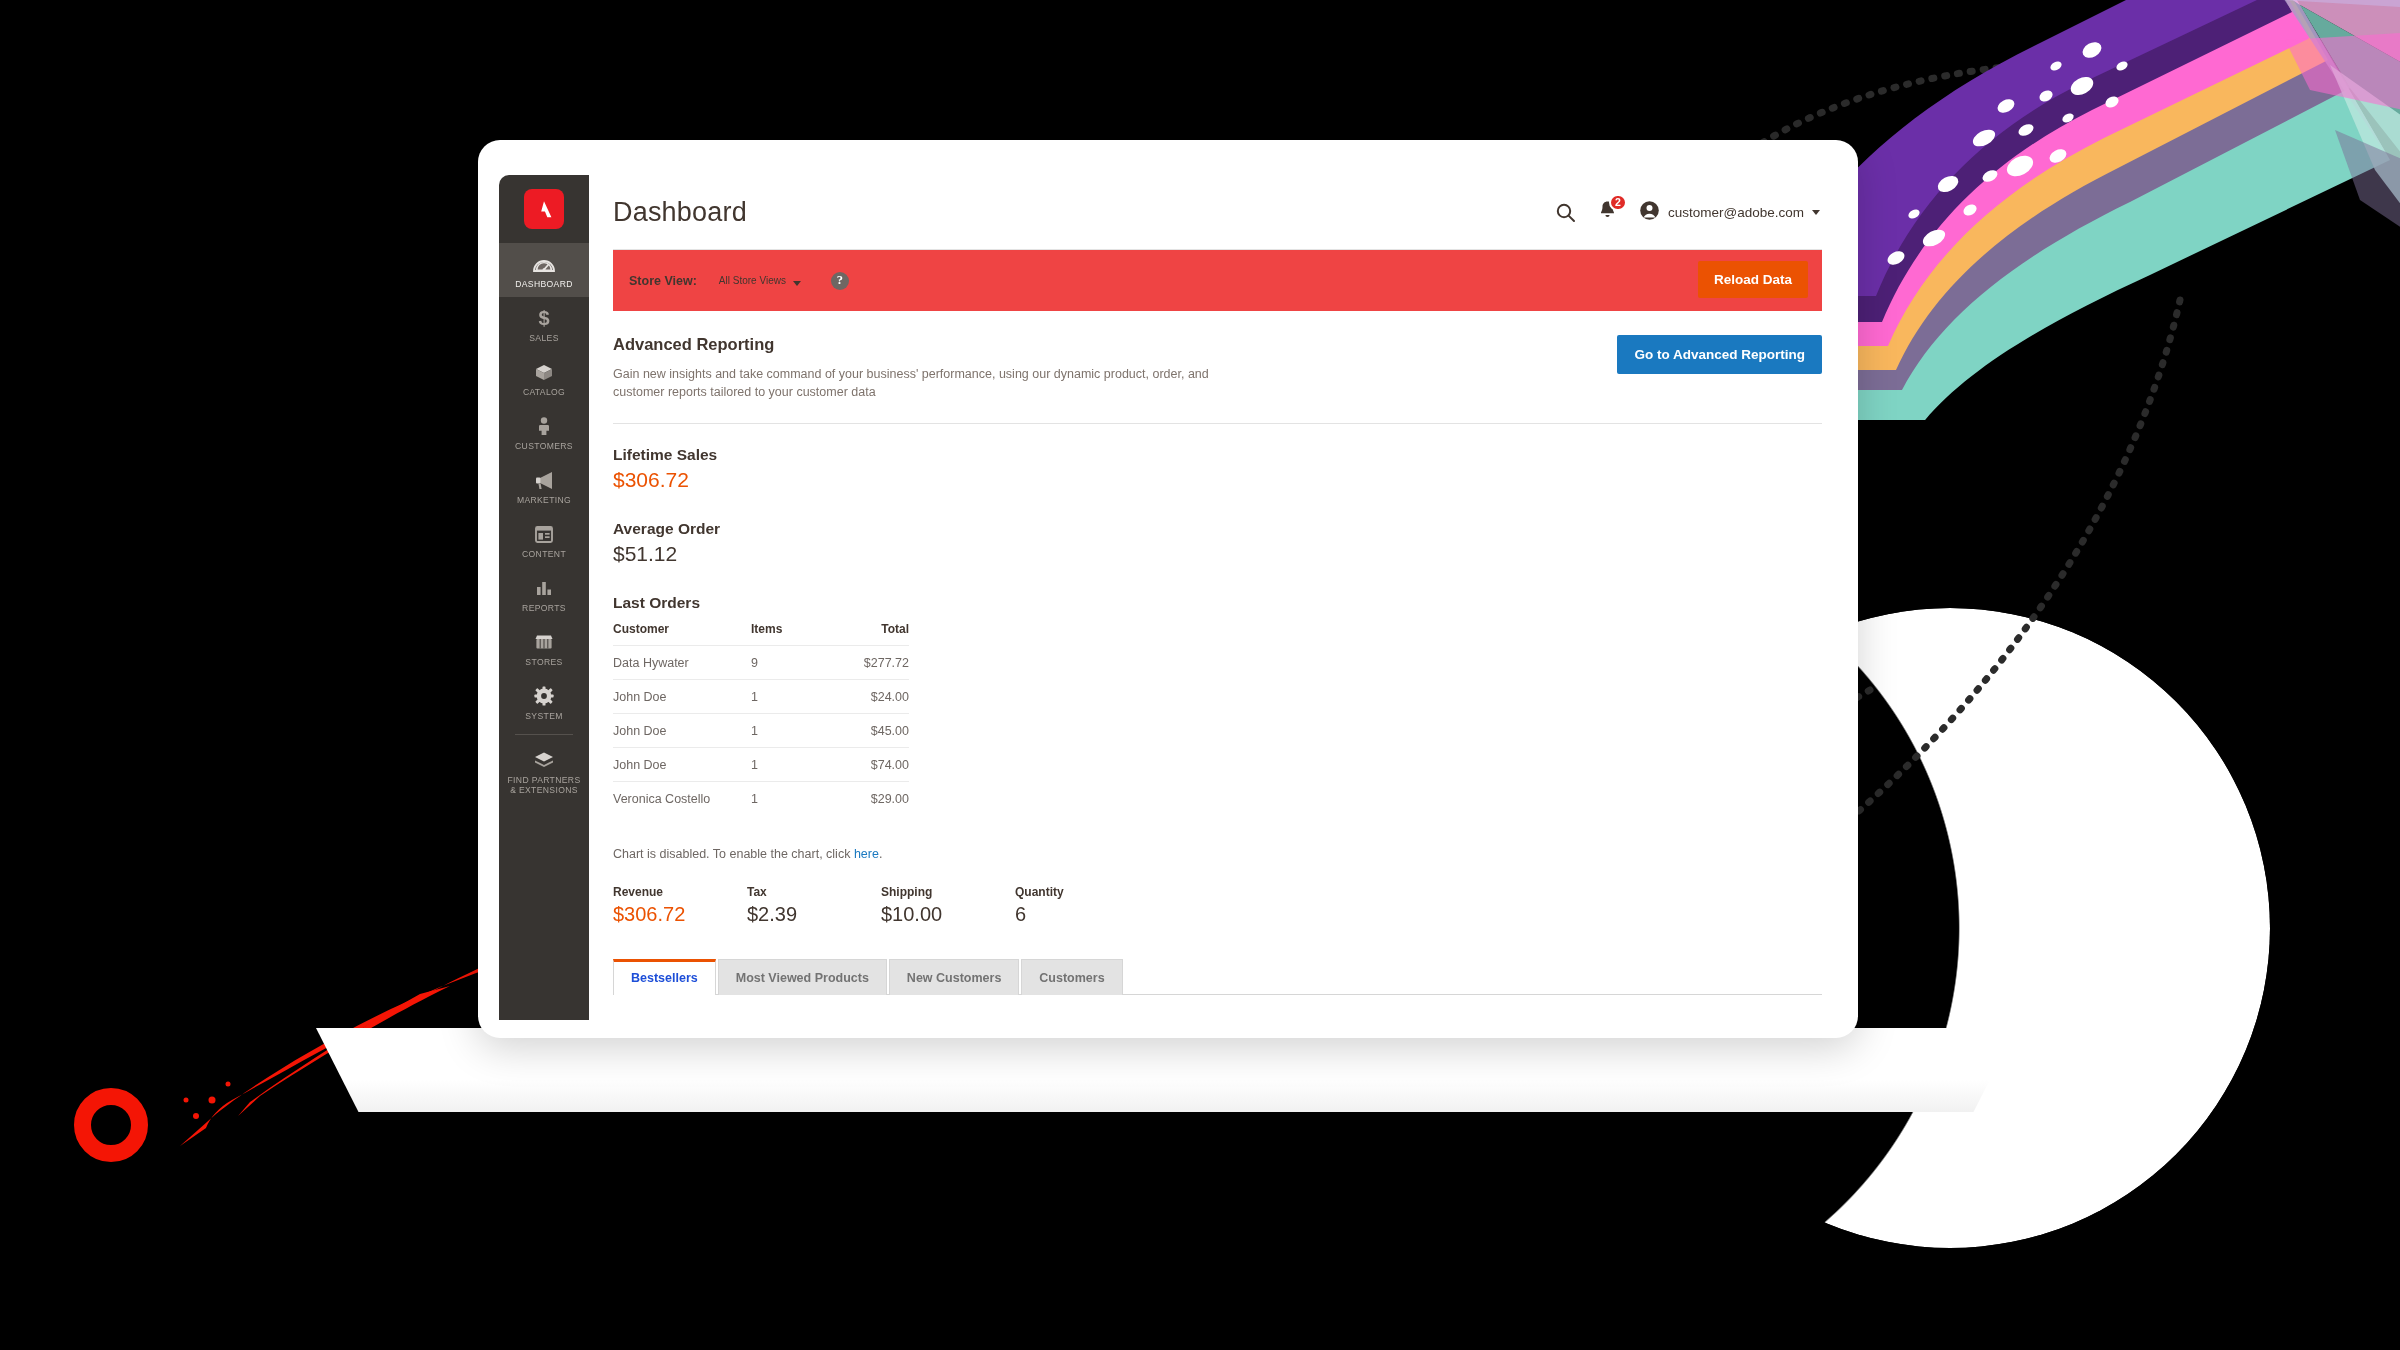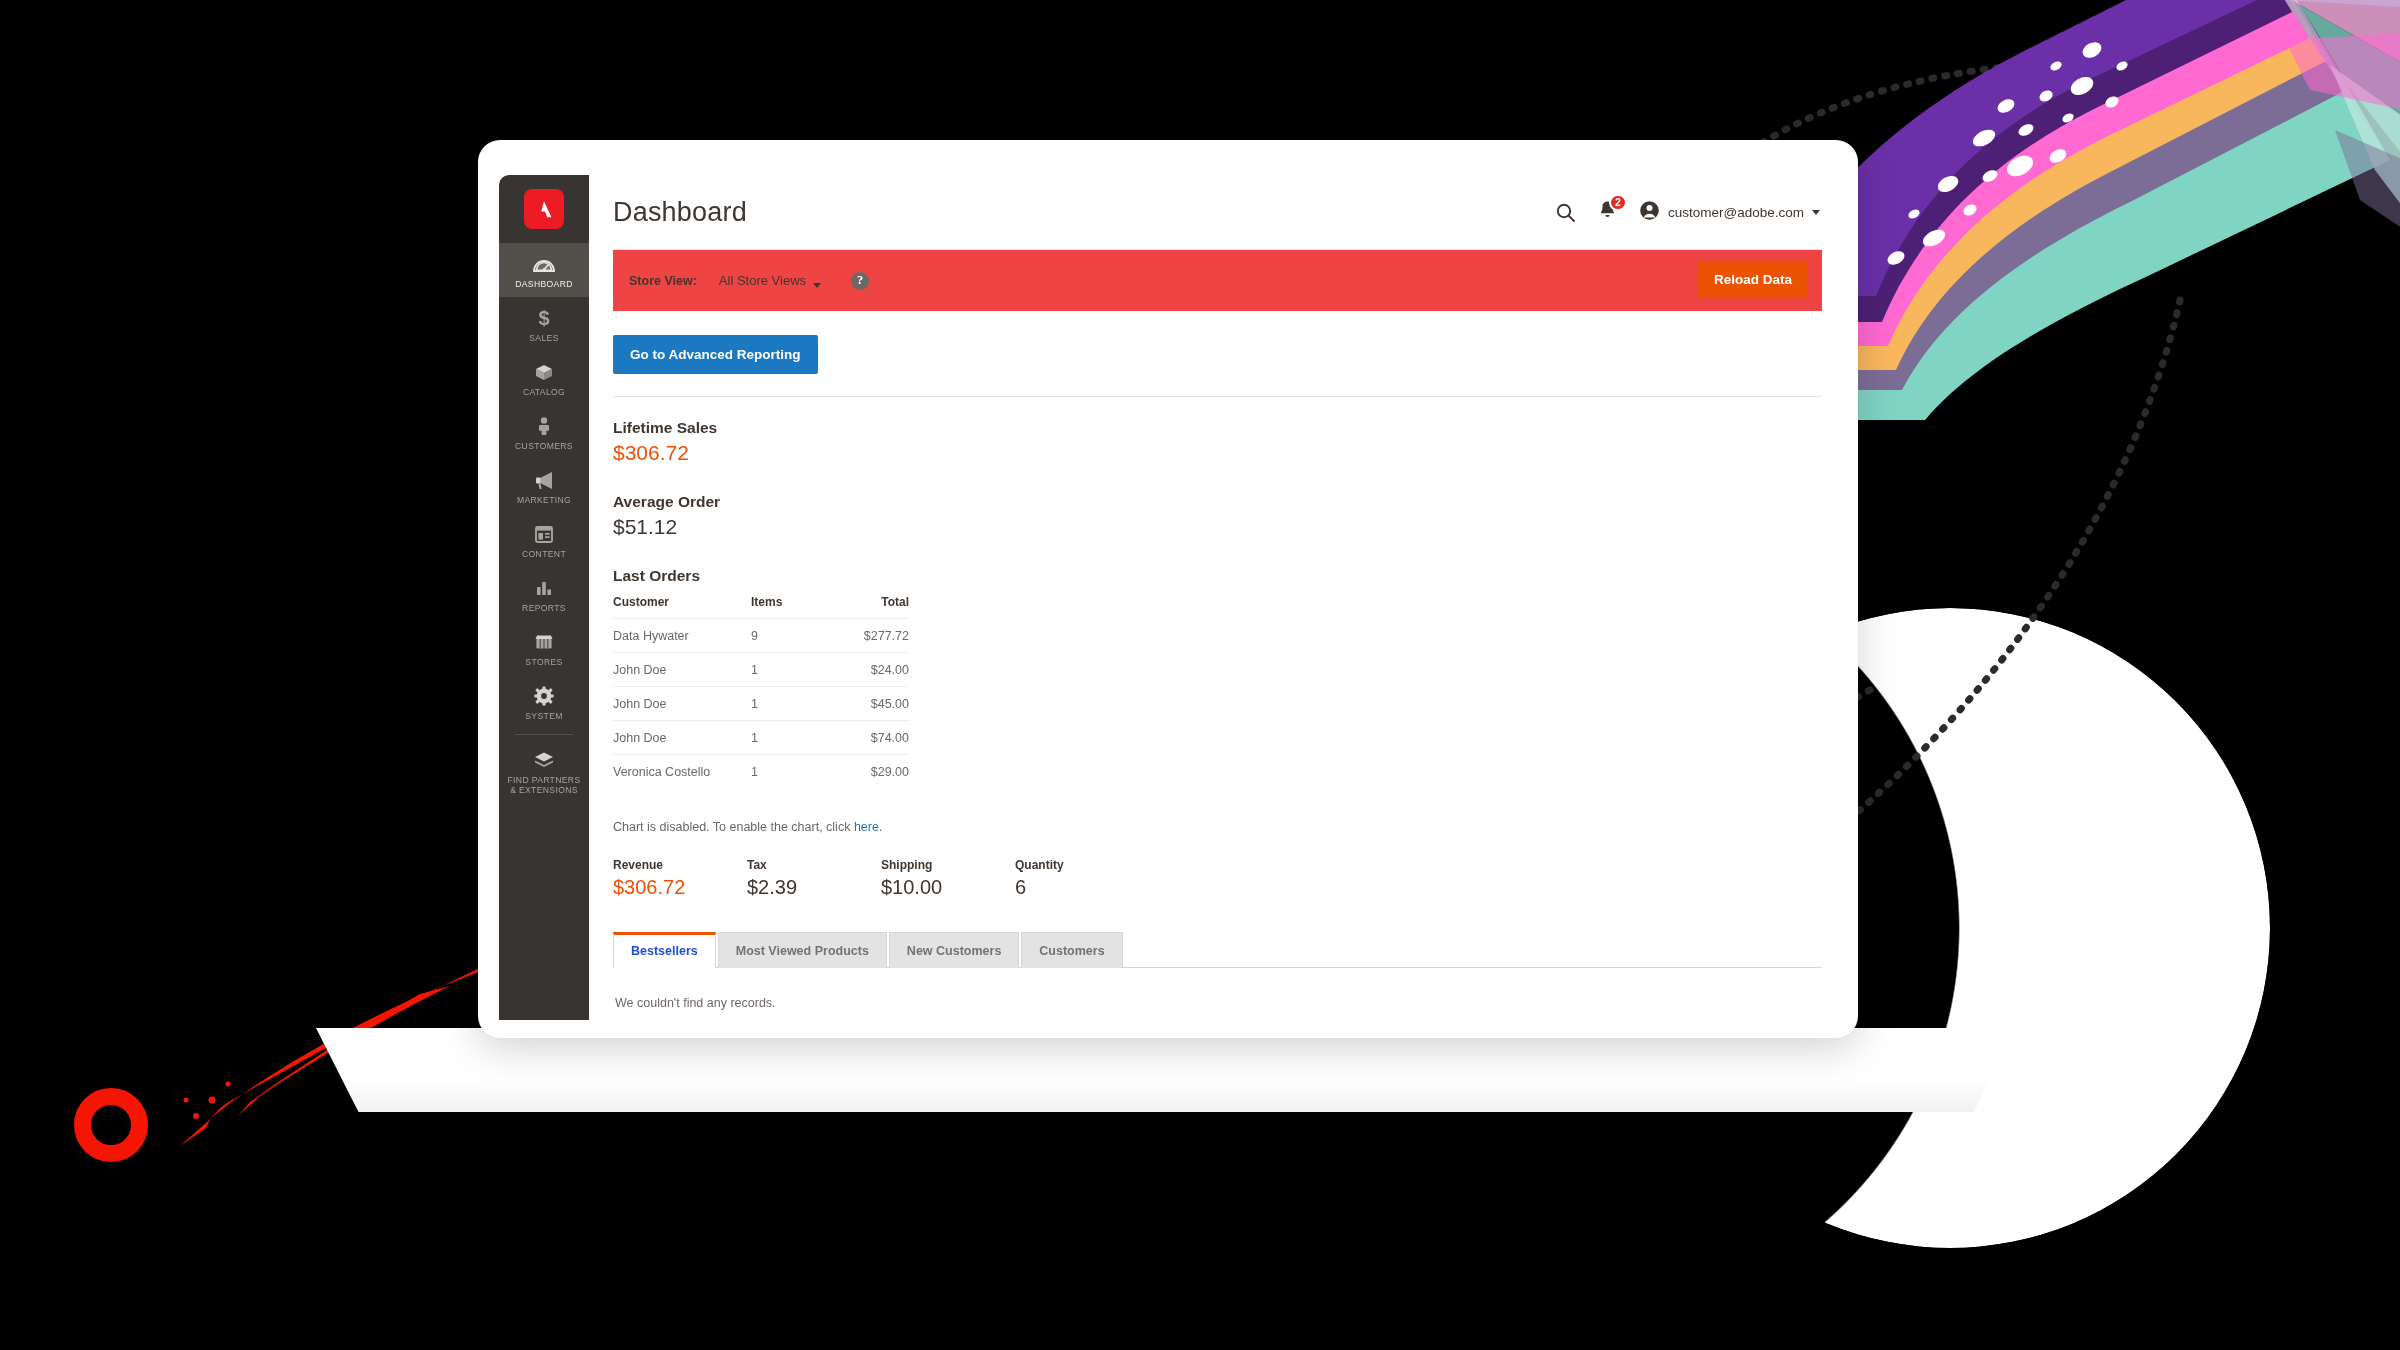--- a/index.html
+++ b/index.html
@@ -97,21 +97,21 @@
   #account { display: flex; align-items: center; gap: 8px; cursor: pointer; }
   #account-email { font-size: 13.5px; color: #41362f; }
   .caret-d { width: 0; height: 0; border-left: 4.5px solid transparent; border-right: 4.5px solid transparent; border-top: 5.5px solid #41362f; }
 
   
   #storeview-bar {
     margin: 0 24px; height: 62px; background: #ef4444; border-top: 1px solid #e3e3e3;
     display: flex; align-items: center; padding: 0 16px; position: relative;
   }
   #sv-label { font-size: 12.5px; font-weight: 700; color: #41362f; }
-  #sv-select { font-size: 13px; color: #41362f; margin-left: 22px; cursor: pointer; display:flex; align-items:flex-end; gap:7px;}
+  #sv-select { font-size: 10px; color: #41362f; margin-left: 22px; cursor: pointer; display:flex; align-items:flex-end; gap:7px;}
   #sv-help {
     margin-left: 30px; width: 18px; height: 18px; border-radius: 50%;
     background: #6e6763; color: #fff; font-size: 12.5px; font-weight: 700;
     display: flex; align-items: center; justify-content: center; cursor: pointer;
     font-family: "Liberation Serif", serif;
   }
   #reload-btn {
     position: absolute; right: 14px; top: 11px; background: #eb5202; color: #fff;
     border: none; font-size: 13.5px; font-weight: 700; padding: 11px 16px;
     cursor: pointer; font-family: "Liberation Sans", sans-serif; border-radius: 2px;
@@ -434,20 +434,24 @@
           <span>All Store Views</span>
           <span class="caret-d"></span>
         </span>
         <span id="sv-help">?</span>
         <button id="reload-btn">Reload Data</button>
       </div>
 
       <div id="content">
 
         <section id="adv">
+          <div>
+            <div id="adv-title">Advanced Reporting</div>
+            <div id="adv-desc">Gain new insights and take command of your business' performance, using our dynamic product, order, and customer reports tailored to your customer data</div>
+          </div>
           <button id="adv-btn">Go to Advanced Reporting</button>
         </section>
 
         <div class="hr"></div>
 
         <div id="body-cols">
 
           <div id="col-left">
 
             <div class="kpi-block">

